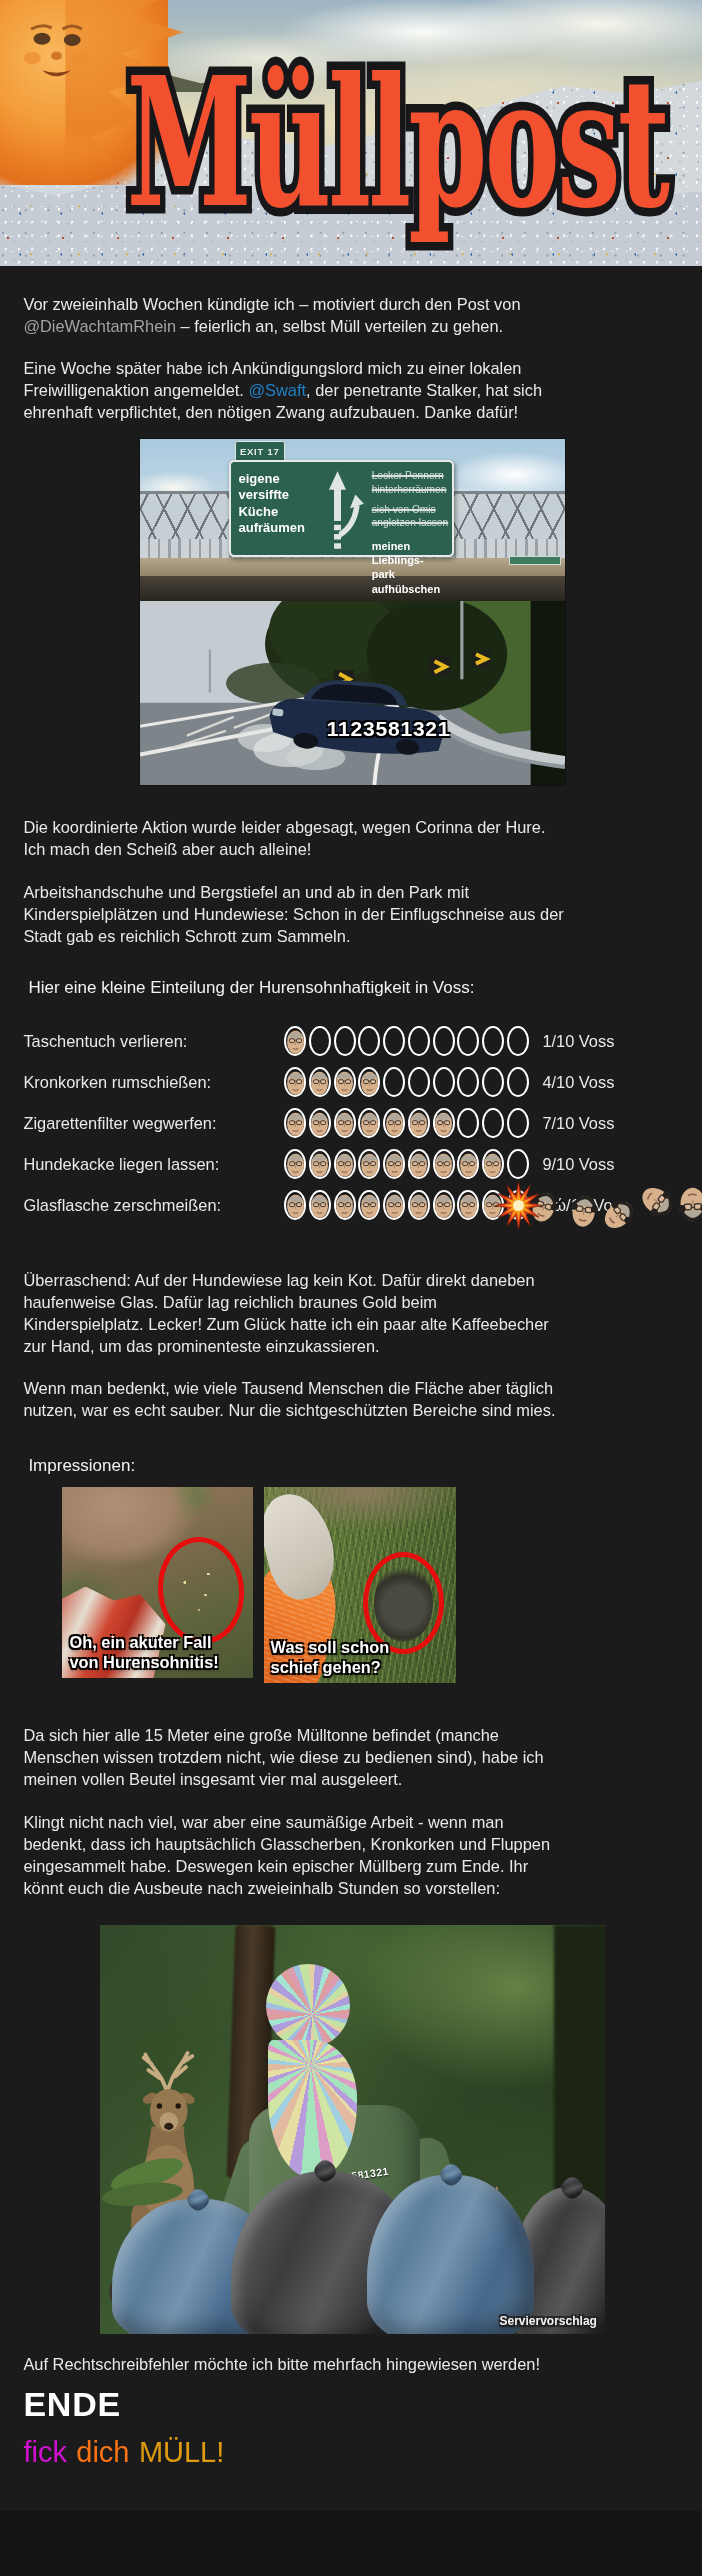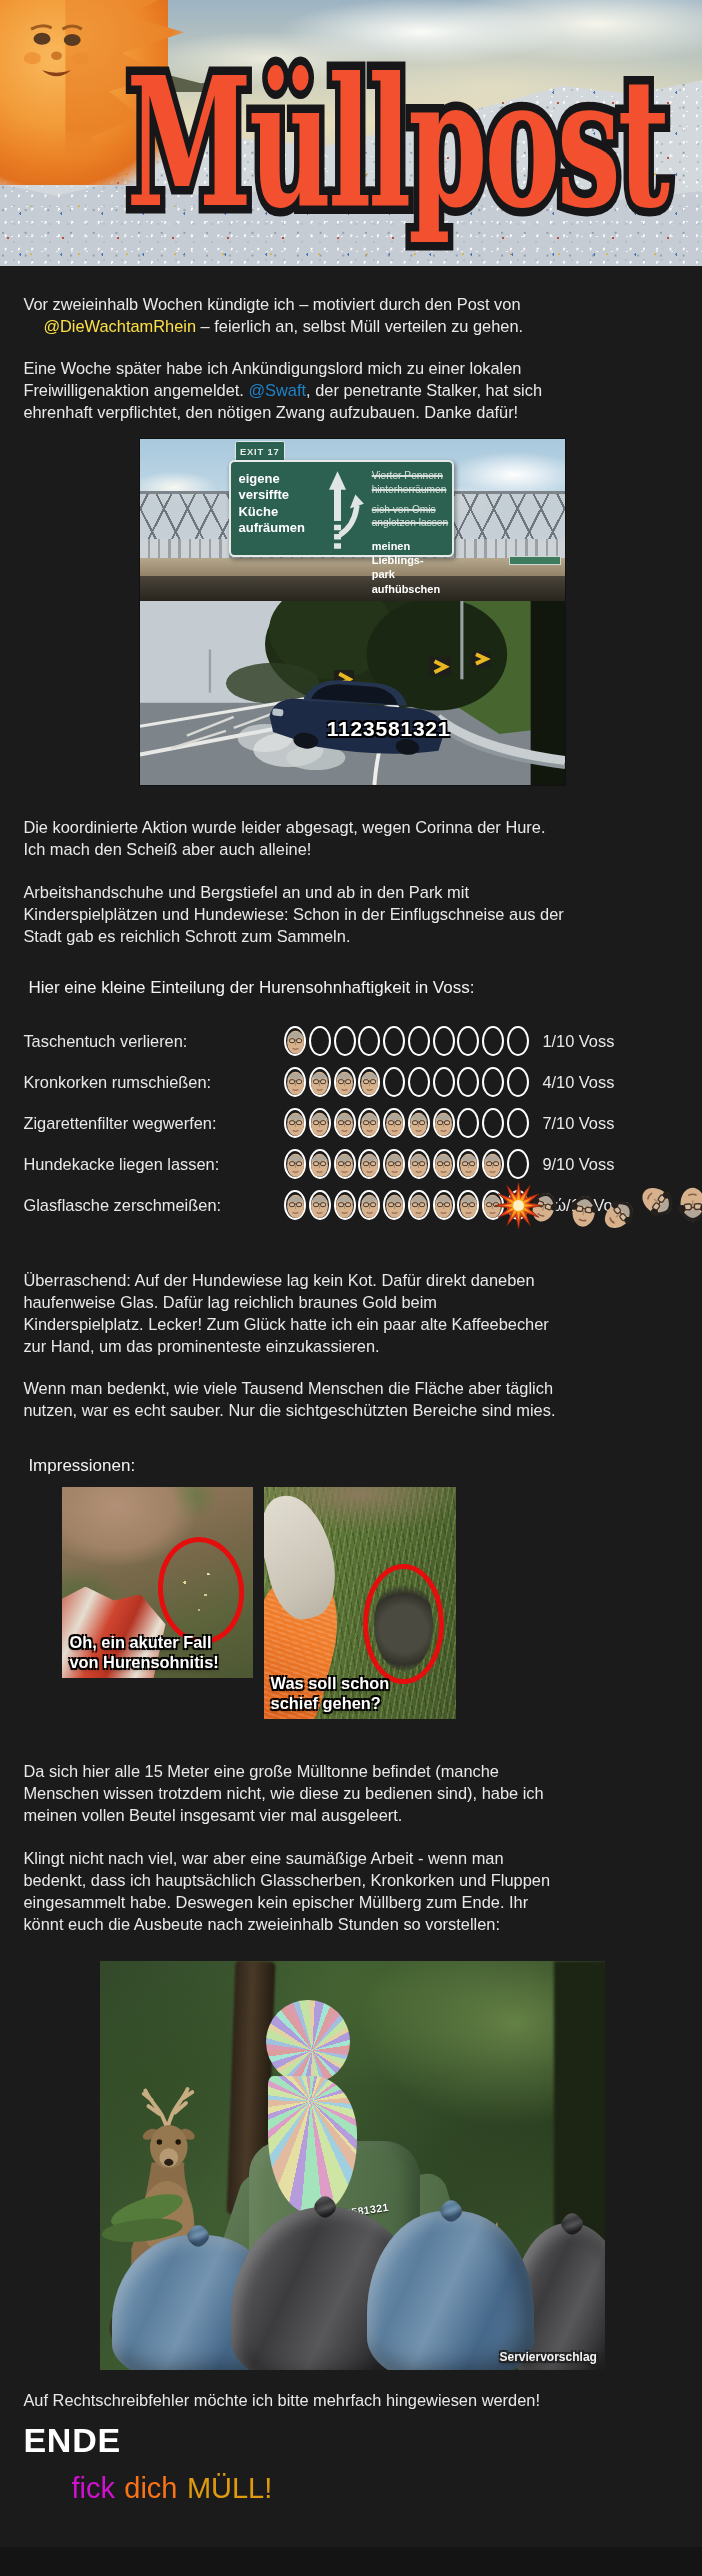--- a/index.html
+++ b/index.html
@@ -110,21 +110,21 @@
   .bag1{position:absolute;left:-6%;bottom:-4%;width:60%;height:52%;
     background:linear-gradient(115deg,#c23a28 0%,#e5ded0 28%,#cf4630 46%,#b53322 60%,#e8e2d4 78%,#c23a28 100%);
     clip-path:polygon(0 18%,30% 0,55% 14%,78% 8%,100% 38%,88% 100%,0 100%)}
   .red-ring{position:absolute;border:5.5px solid #e60d0d;border-radius:50%;box-sizing:border-box}
   .ring1{left:50%;top:26%;width:45%;height:56%;transform:rotate(-6deg)}
   .ring1::after{content:"";position:absolute;inset:0;background:
     radial-gradient(circle 2.3px at 30% 40%,#e8d8a0 60%,rgba(0,0,0,0) 61%),
     radial-gradient(circle 2.3px at 55% 55%,#d0c890 60%,rgba(0,0,0,0) 61%),
     radial-gradient(circle 2px at 45% 70%,#c8b080 60%,rgba(0,0,0,0) 61%),
     radial-gradient(circle 2px at 62% 34%,#e0e0d8 60%,rgba(0,0,0,0) 61%)}
-  .photo2{width:192px;height:232px;background:
+  .photo2{width:192px;height:196px;background:
     radial-gradient(ellipse 156px 55px at 50% 3%,#8a7a5c,rgba(138,122,92,0) 70%),
     repeating-linear-gradient(100deg,rgba(190,210,120,.22) 0 1.6px,rgba(0,0,0,0) 1.6px 5.5px),
     repeating-linear-gradient(80deg,rgba(30,45,15,.28) 0 1.6px,rgba(0,0,0,0) 1.6px 7px),
     linear-gradient(105deg,#6b8142 0%,#597236 40%,#4e6530 70%,#44582a 100%)}
   .sleeve{position:absolute;left:-8%;bottom:-8%;width:44%;height:72%;transform:rotate(14deg);
     border-radius:40% 45% 30% 20%;
     background:repeating-linear-gradient(5deg,rgba(255,255,255,.16) 0 1.6px,rgba(0,0,0,0) 1.6px 4.7px),
       linear-gradient(15deg,#d85a18,#ef7a28 60%,#f08a38)}
   .glove2{position:absolute;left:1%;top:3%;width:35%;height:54%;transform:rotate(-14deg);
     border-radius:45% 55% 50% 40%;
@@ -235,21 +235,21 @@
     </div>
     <div class="title-wrap">
       <h1 class="title-outline">Müllpost</h1>
       <h1 class="title-fill" style="color: rgb(242, 80, 46);">Müllpost</h1>
     </div>
   </header>
 
   <main>
 
     <p class="para mt-first"><span>Vor zweieinhalb Wochen kündigte ich – motiviert durch den Post von
-</span><a class="mention" style="color: #fde047; margin-left: 20px;">@DieWachtamRhein</a><span> – feierlich an, selbst Müll verteilen zu gehen.</span></p>
+</span><a class="mention" style="color: #a3a3a3;">@DieWachtamRhein</a><span> – feierlich an, selbst Müll verteilen zu gehen.</span></p>
 
     <p class="para"><span>Eine Woche später habe ich Ankündigungslord mich zu einer lokalen
 Freiwilligenaktion angemeldet. </span><a class="mention" style="color: rgb(31, 130, 201);">@Swaft</a><span>, der penetrante Stalker, hat sich
 ehrenhaft verpflichtet, den nötigen Zwang aufzubauen. Danke dafür!</span></p>
 
     <figure class="meme">
       <div class="frame-top">
         <div class="tclouds"></div>
         <div class="truss"></div>
         <div class="parapet"></div>
@@ -262,21 +262,21 @@
 Küche
 aufräumen</div>
           <svg class="sign-arrows" viewBox="0 0 58 108">
             <path d="M20 104 L20 66" stroke="#dfe5e2" stroke-width="9" stroke-dasharray="7 5"></path>
             <path d="M20 68 L20 26" stroke="#dfe5e2" stroke-width="9"></path>
             <polygon points="9,28 31,28 20,4" fill="#dfe5e2"></polygon>
             <path d="M23 86 C36 78 43 66 45 48" stroke="#dfe5e2" stroke-width="7" fill="none"></path>
             <polygon points="36,52 54,46 43,34" fill="#dfe5e2"></polygon>
           </svg>
           <div class="sign-right">
-            <div class="struck">Vierter Pennern
+            <div class="struck">Lecker Pennern
 hinterherräumen</div>
             <div class="struck">sich von Omis
 anglotzen lassen</div>
             <div class="chosen">meinen Lieblings-
 park aufhübschen</div>
           </div>
         </div>
         <div class="east-sign"></div>
       </div>
       <div class="frame-bottom">
@@ -987,18 +987,18 @@
       <div class="bag bag-blue bag-blue2"></div>
       <div class="bag bag-black bag-black2"></div>
       <span class="final-cap">Serviervorschlag</span>
     </figure>
 
     <p class="para mt-p9">Auf Rechtschreibfehler möchte ich bitte mehrfach hingewiesen werden!</p>
 
     <h1 class="ende">ENDE</h1>
 
     <p class="outro">
-      <span class="outro-word" style="color: rgb(209, 16, 209); margin-left: 48px;">fick</span><span class="outro-word" style="color: #f97316;">dich</span><span class="outro-word" style="color: rgb(224, 154, 16);">MÜLL!</span>
+      <span class="outro-word" style="color: rgb(209, 16, 209);">fick</span><span class="outro-word" style="color: #f97316;">dich</span><span class="outro-word" style="color: rgb(224, 154, 16);">MÜLL!</span>
     </p>
 
   </main>
 </div>
 
 
 </body></html>

